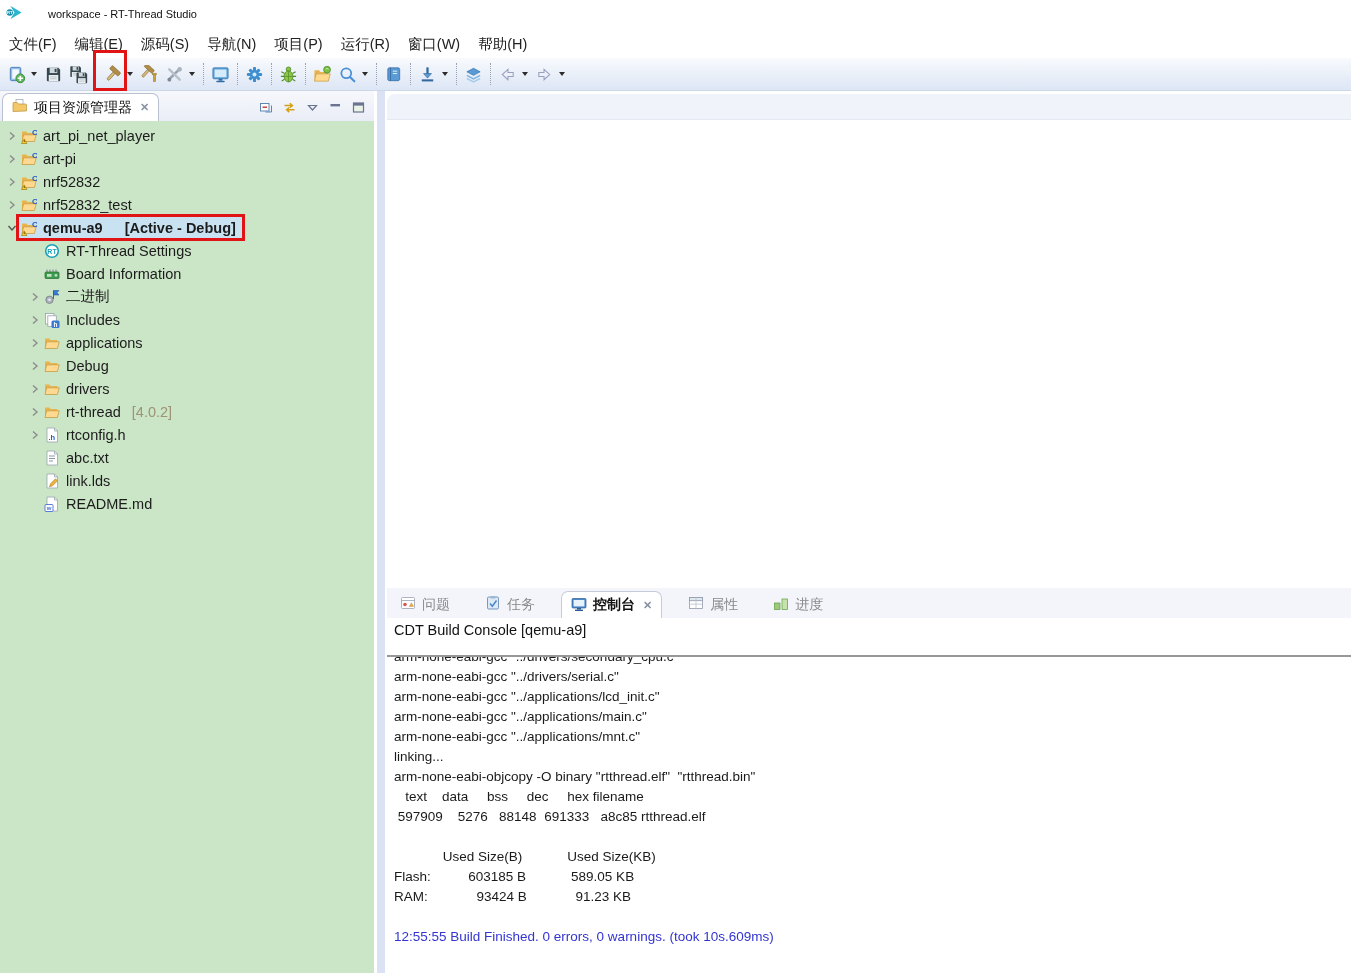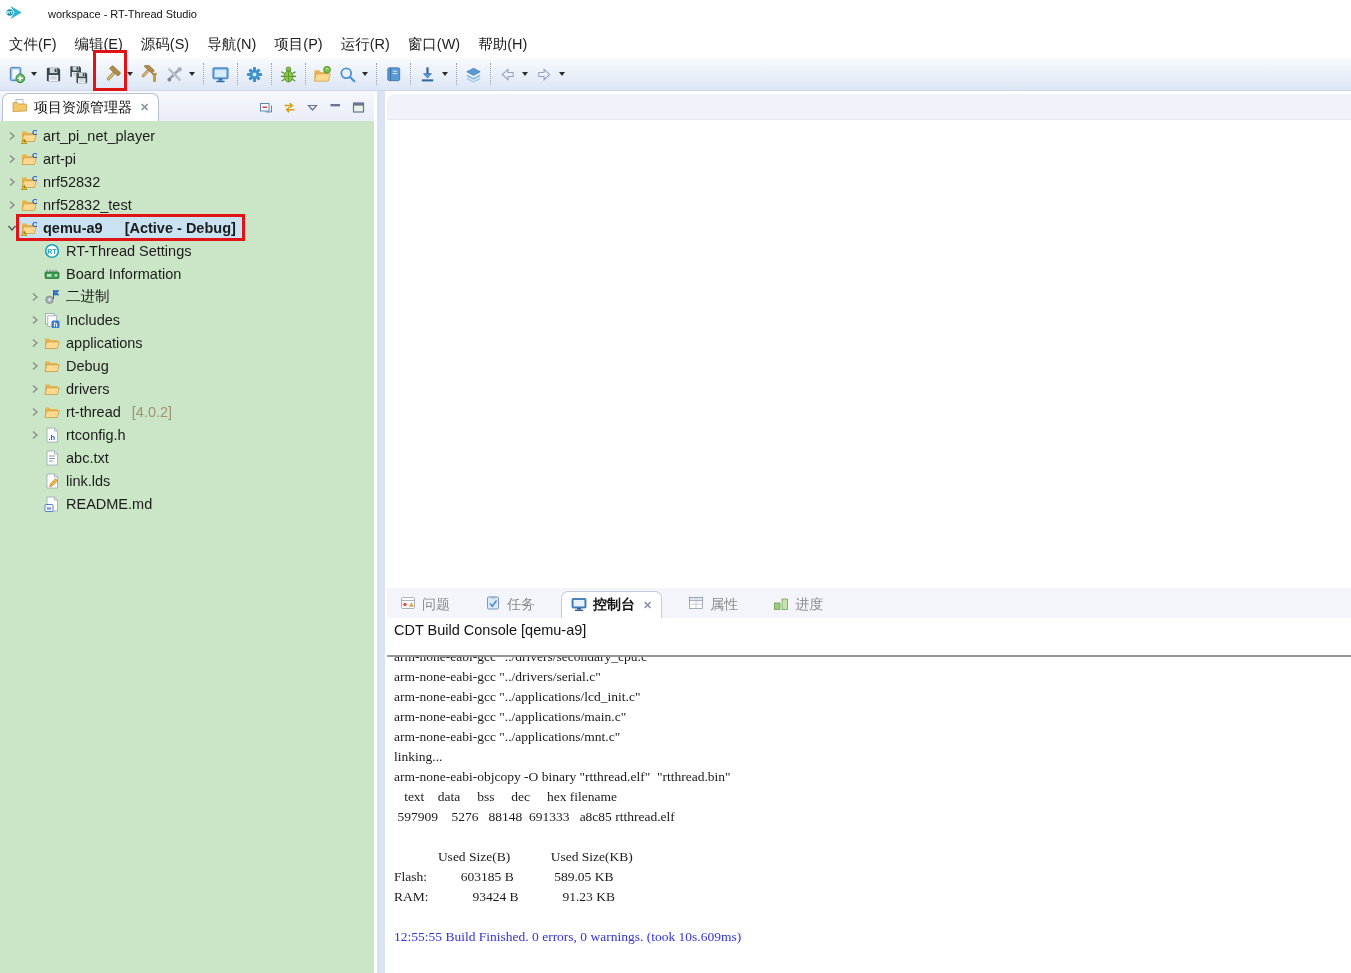--- a/index.html
+++ b/index.html
@@ -57,21 +57,21 @@
   .editor-header { height: 26px; margin-top: 3px; background: #f1f3fb; border-radius: 8px 0 0 0; border-bottom: 1px solid #e4e8f3; }
   .editor-body { height: 468px; background: #fff; }
   
   .console { flex: 1; display: flex; flex-direction: column; min-height: 0; }
   .console-tabstrip { height: 30px; background: #f3f5fb; display: flex; align-items: flex-end; padding-left: 4px; gap: 17px; }
   .console-tab { display: flex; align-items: center; gap: 6px; font-size: 14px; color: #8a8a8a; padding: 0 9px; height: 27px; }
   .console-tab.active { background:#fff; border:1px solid #c6cbd9; border-bottom:none; border-radius:7px 7px 0 0; color:#111; font-weight:bold; }
   .console-view-title { font-size: 14.5px; color:#111; background:#fff; padding: 4px 0 17px 7px; border-bottom: 2px solid #989898; }
   .console-body {
     flex: 1; overflow: hidden; padding: 2px 0 7px 7px;
-    font-family: Liberation Serif, serif; font-size: 13.5px; line-height: 20px; color: #1a1a1a;
+    font-family: Liberation Sans, sans-serif; font-size: 13.5px; line-height: 20px; color: #1a1a1a;
   }
   .console-line { white-space: pre; }
   .console-line.clipped { margin-top: -12px; }
   .console-line.blue { color: var(--build-finished, #3434d2); }
 </style>
 </head>
 <body>
 
 <div class="page">
 

